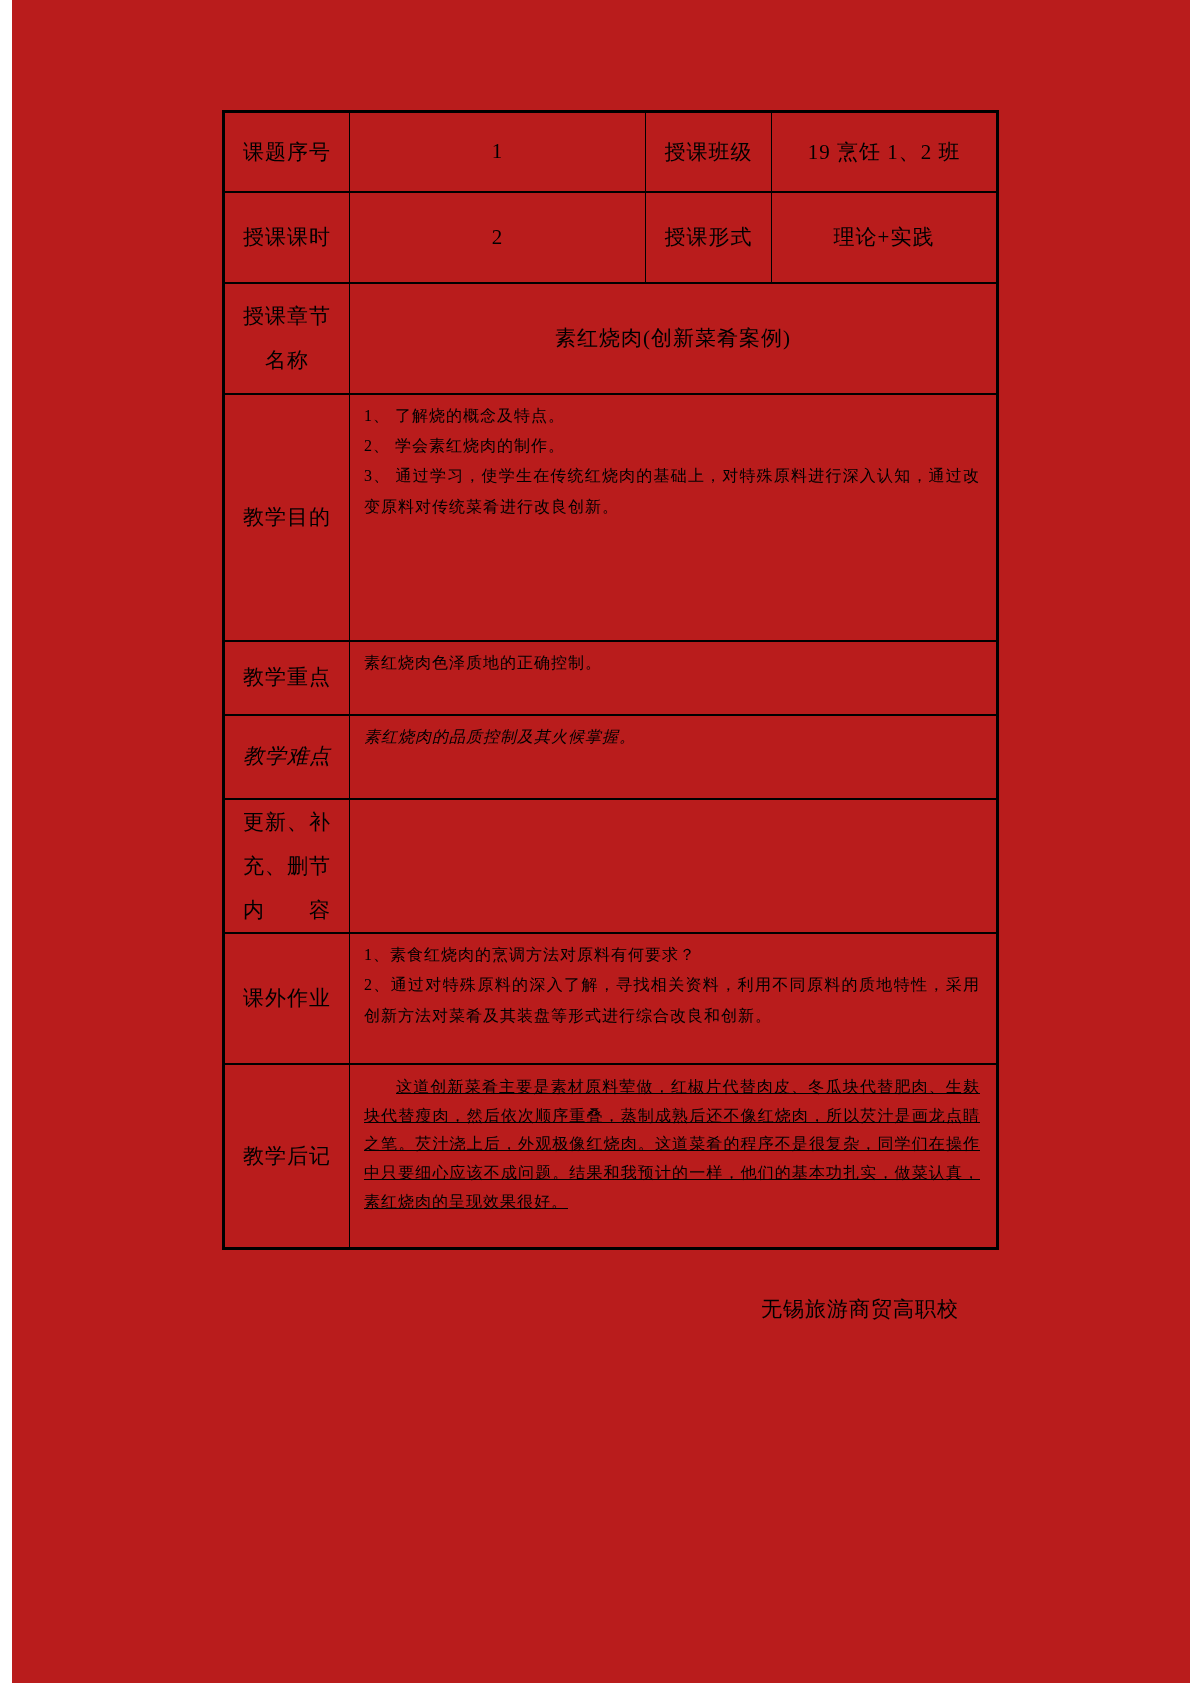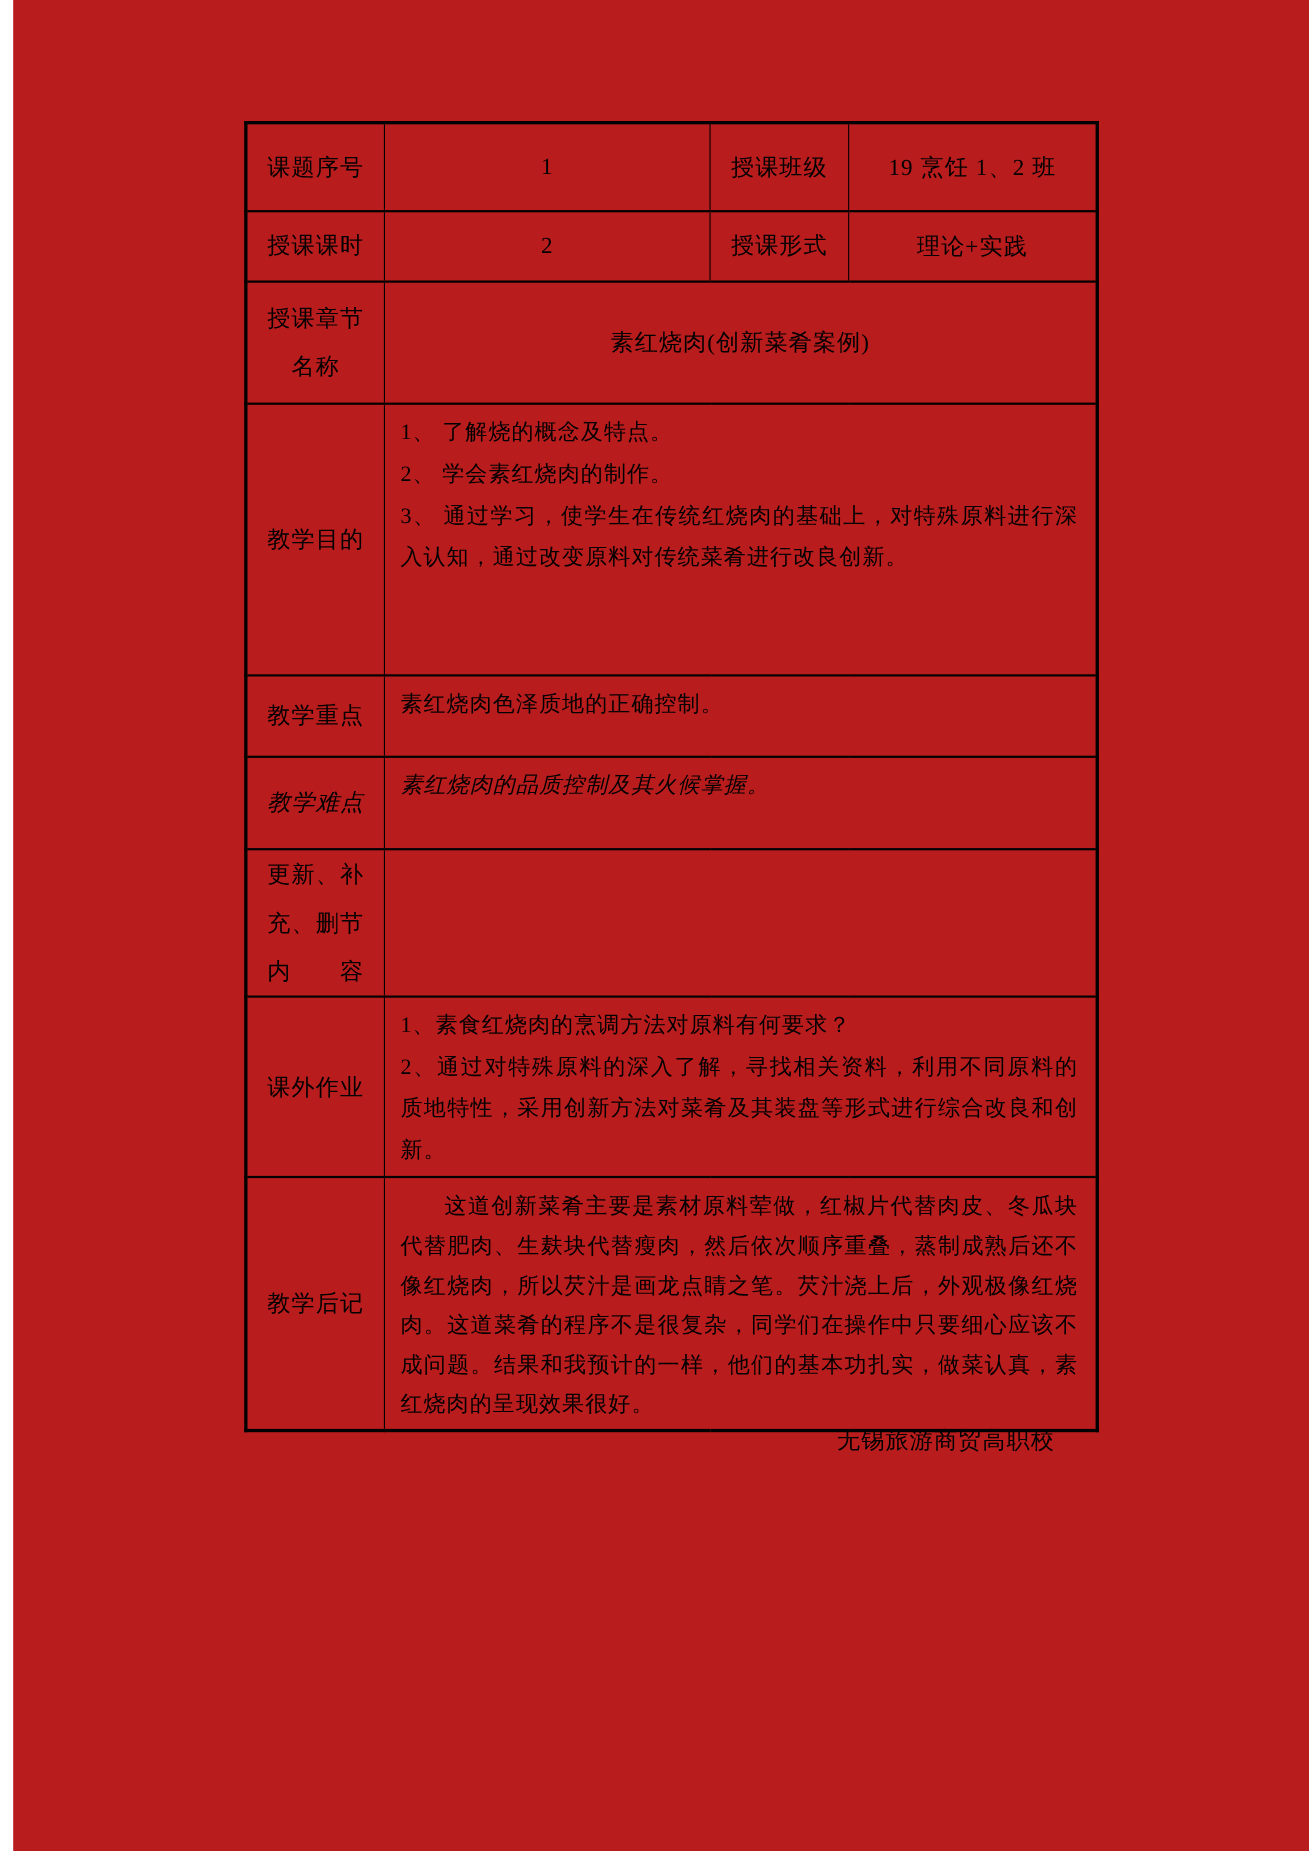--- a/index.html
+++ b/index.html
@@ -36,21 +36,21 @@
     border-right-width: 1px;
     padding: 0;
     overflow: hidden;
   }
   col.c1 { width: 126px; }
   col.c2 { width: 296px; }
   col.c3 { width: 126px; }
   col.c4 { width: 226px; }
 
   tr.r1  { height: 80px; }
-  tr.r2  { height: 64px; }
+  tr.r2  { height: 91px; }
   tr.r3  { height: 111px; }
   tr.r4  { height: 74px; }
   tr.r5  { height: 247px; }
   tr.r6  { height: 74px; }
   tr.r7  { height: 84px; font-style: italic; }
   tr.r8  { height: 106px; }
   tr.r9  { height: 131px; }
   tr.r10 { height: 185px; }
 
   td.label {
@@ -61,32 +61,33 @@
     line-height: 2.1;
   }
   td.val {
     text-align: center;
     vertical-align: middle;
     font-size: 21px;
     letter-spacing: 1px;
   }
   td.content {
     vertical-align: top;
-    font-size: 20px;
+    font-size: 16px;
     letter-spacing: 1px;
     line-height: 1.9;
     padding: 6px 16px 4px 14px;
     text-align: justify;
   }
   tr.r10 td.content {
     line-height: 1.8;
     padding-top: 8px;
   }
   .para-indent {
     text-indent: 2em;
+    text-decoration: underline;
   }
   .footer-line {
     position: absolute;
     left: 210px;
     top: 1295px;
     width: 774px;
     text-align: right;
     padding-right: 37px;
     box-sizing: border-box;
     font-size: 21px;

